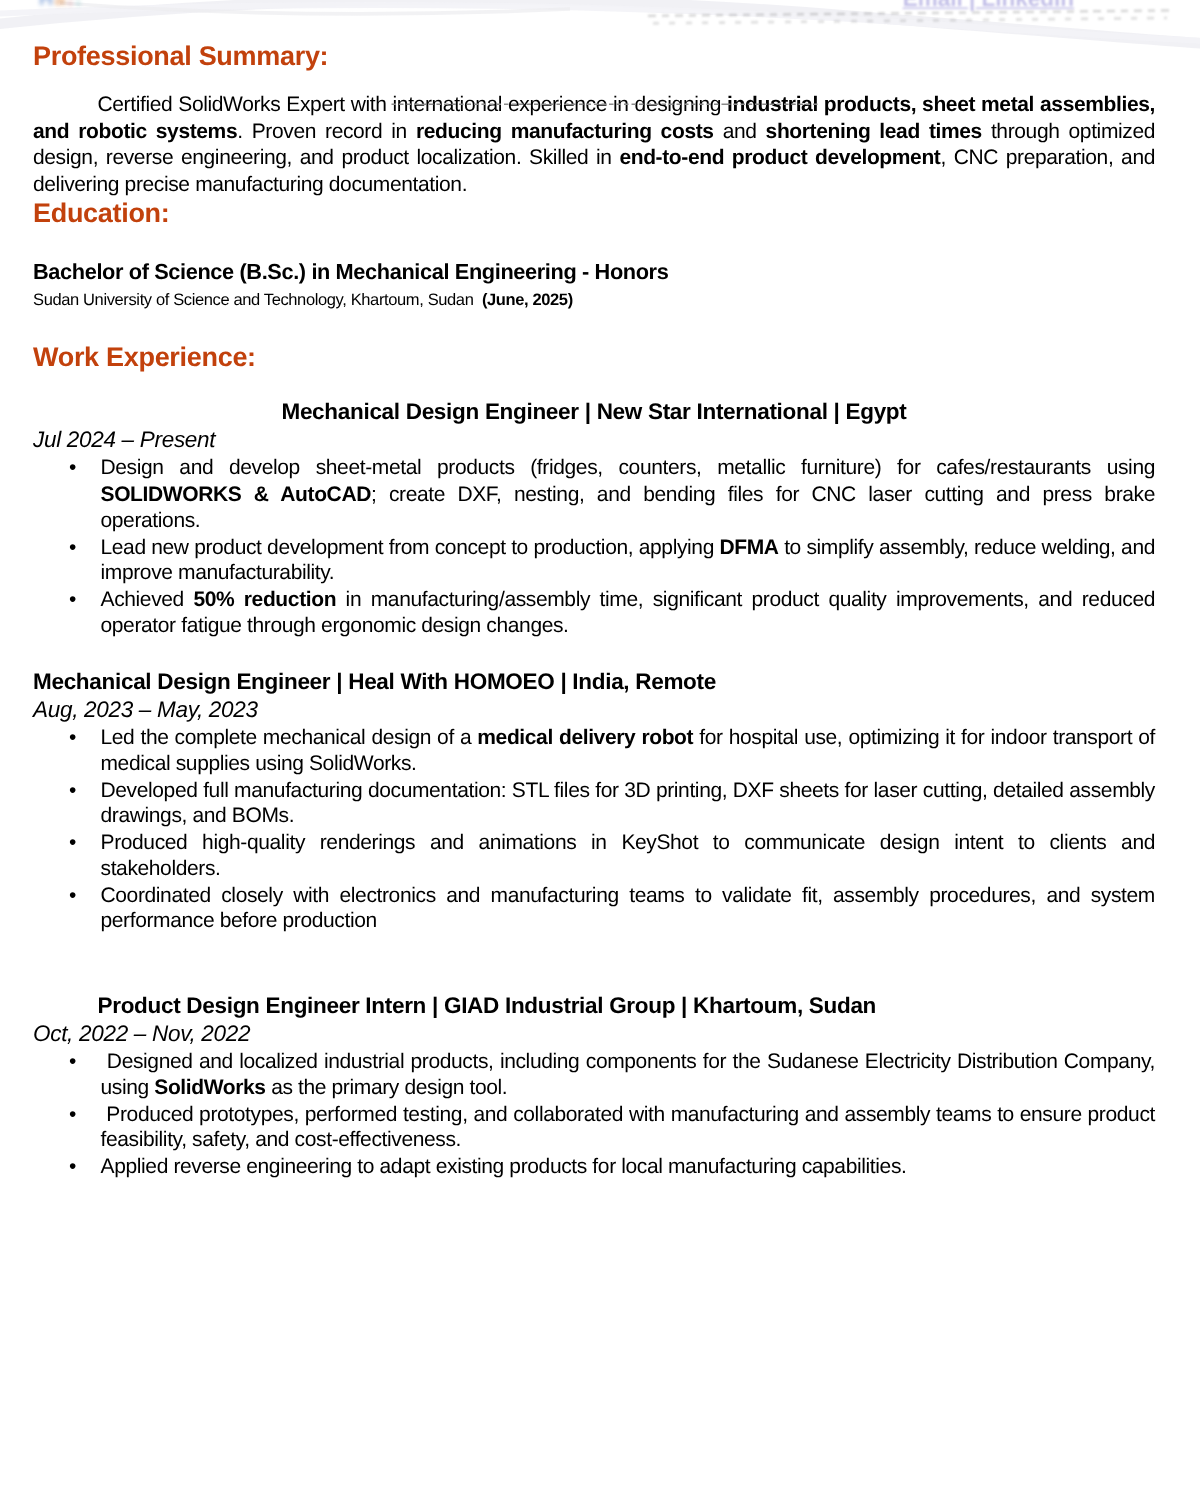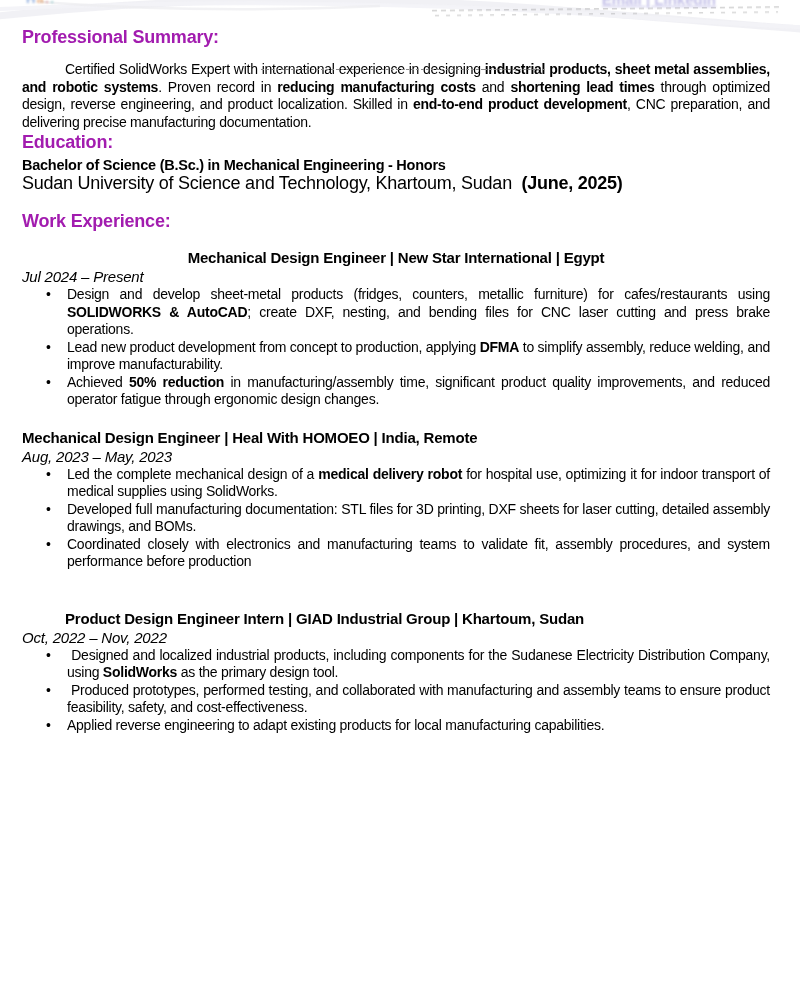--- a/index.html
+++ b/index.html
@@ -30,35 +30,35 @@
   .top-links {
     position:absolute; top:-9px; right:84px;
     font-size:15px; font-weight:bold;
     color:#9a94d8; text-decoration:underline;
     filter:blur(0.8px); opacity:.6;
     white-space:nowrap;
   }
   
   .content { position:relative; padding:0 30px 0 22px; }
   .section-h {
-    font-size:18px; font-weight:bold; color:#a21caf;
+    font-size:18px; font-weight:bold; color:#c2410c;
     letter-spacing:-0.2px; line-height:22px; margin:0;
   }
   .h-summary { padding-top:26px; }
   .h-education { }
   .h-work { margin-top:18px; }
   .body-text {
     font-size:14px; line-height:17.5px; letter-spacing:-0.25px;
     text-align:justify; margin:0;
   }
   .summary-p { margin-top:13px; text-indent:43px; }
   .b { font-weight:bold;margin-top:28px; }
   .st { text-decoration:line-through; text-decoration-style:dashed; text-decoration-color:#8a8a8a; text-decoration-thickness:1px; }
-  .edu-line1 { margin-top:3px; font-size:14.5px; font-weight:bold; line-height:18px; letter-spacing:-0.25px; }
-  .edu-line2 { font-size:18px; line-height:18px; letter-spacing:-0.25px; }
+  .edu-line1 { margin-top:20px; font-size:14.5px; font-weight:bold; line-height:18px; letter-spacing:-0.25px; }
+  .edu-line2 { font-size:11px; line-height:18px; letter-spacing:-0.25px; }
   .job { margin:0; }
   .job-title { font-size:15px; font-weight:bold; line-height:19px; letter-spacing:-0.2px; margin:0; }
   .jt-1 { margin-top:16px;text-align:center; }
   .jt-2 { margin-top:19px; }
   .jt-3 { margin-top:38px;margin-left:43px; }
   .job-dates { font-size:15px; font-style:italic; line-height:19px; letter-spacing:-0.2px; margin:0; }
   ul.bullets { list-style:none; margin:0; padding:0; }
   .ul-1 { margin-top:15px; }
   .ul-2 { margin-top:24px; }
   .ul-3 { margin-top:22px; }
@@ -111,20 +111,21 @@
         <li><span>Achieved </span><span class="b">50% reduction</span><span> in manufacturing/assembly time, significant product quality improvements, and reduced operator fatigue through ergonomic design changes.</span></li>
       </ul>
     </div>
 
     <div class="job">
       <h3 class="job-title jt-2">Mechanical Design Engineer | Heal With HOMOEO | India, Remote</h3>
       <div class="job-dates">Aug, 2023 – May, 2023</div>
       <ul class="bullets ul-2">
         <li><span>Led the complete mechanical design of a </span><span class="b">medical delivery robot</span><span> for hospital use, optimizing it for indoor transport of medical supplies using SolidWorks.</span></li>
         <li><span>Developed full manufacturing documentation: STL files for 3D printing, DXF sheets for laser cutting, detailed assembly drawings, and BOMs.</span></li>
+        <li><span>Produced high-quality renderings and animations in KeyShot to communicate design intent to clients and stakeholders.</span></li>
         <li><span>Coordinated closely with electronics and manufacturing teams to validate fit, assembly procedures, and system performance before production</span></li>
       </ul>
     </div>
 
     <div class="job">
       <h3 class="job-title jt-3">Product Design Engineer Intern | GIAD Industrial Group | Khartoum, Sudan</h3>
       <div class="job-dates">Oct, 2022 – Nov, 2022</div>
       <ul class="bullets ul-3">
         <li><span>&nbsp;Designed and localized industrial products, including components for the Sudanese Electricity Distribution Company, using </span><span class="b">SolidWorks</span><span> as the primary design tool.</span></li>
         <li><span>&nbsp;Produced prototypes, performed testing, and collaborated with manufacturing and assembly teams to ensure product feasibility, safety, and cost-effectiveness.</span></li>

